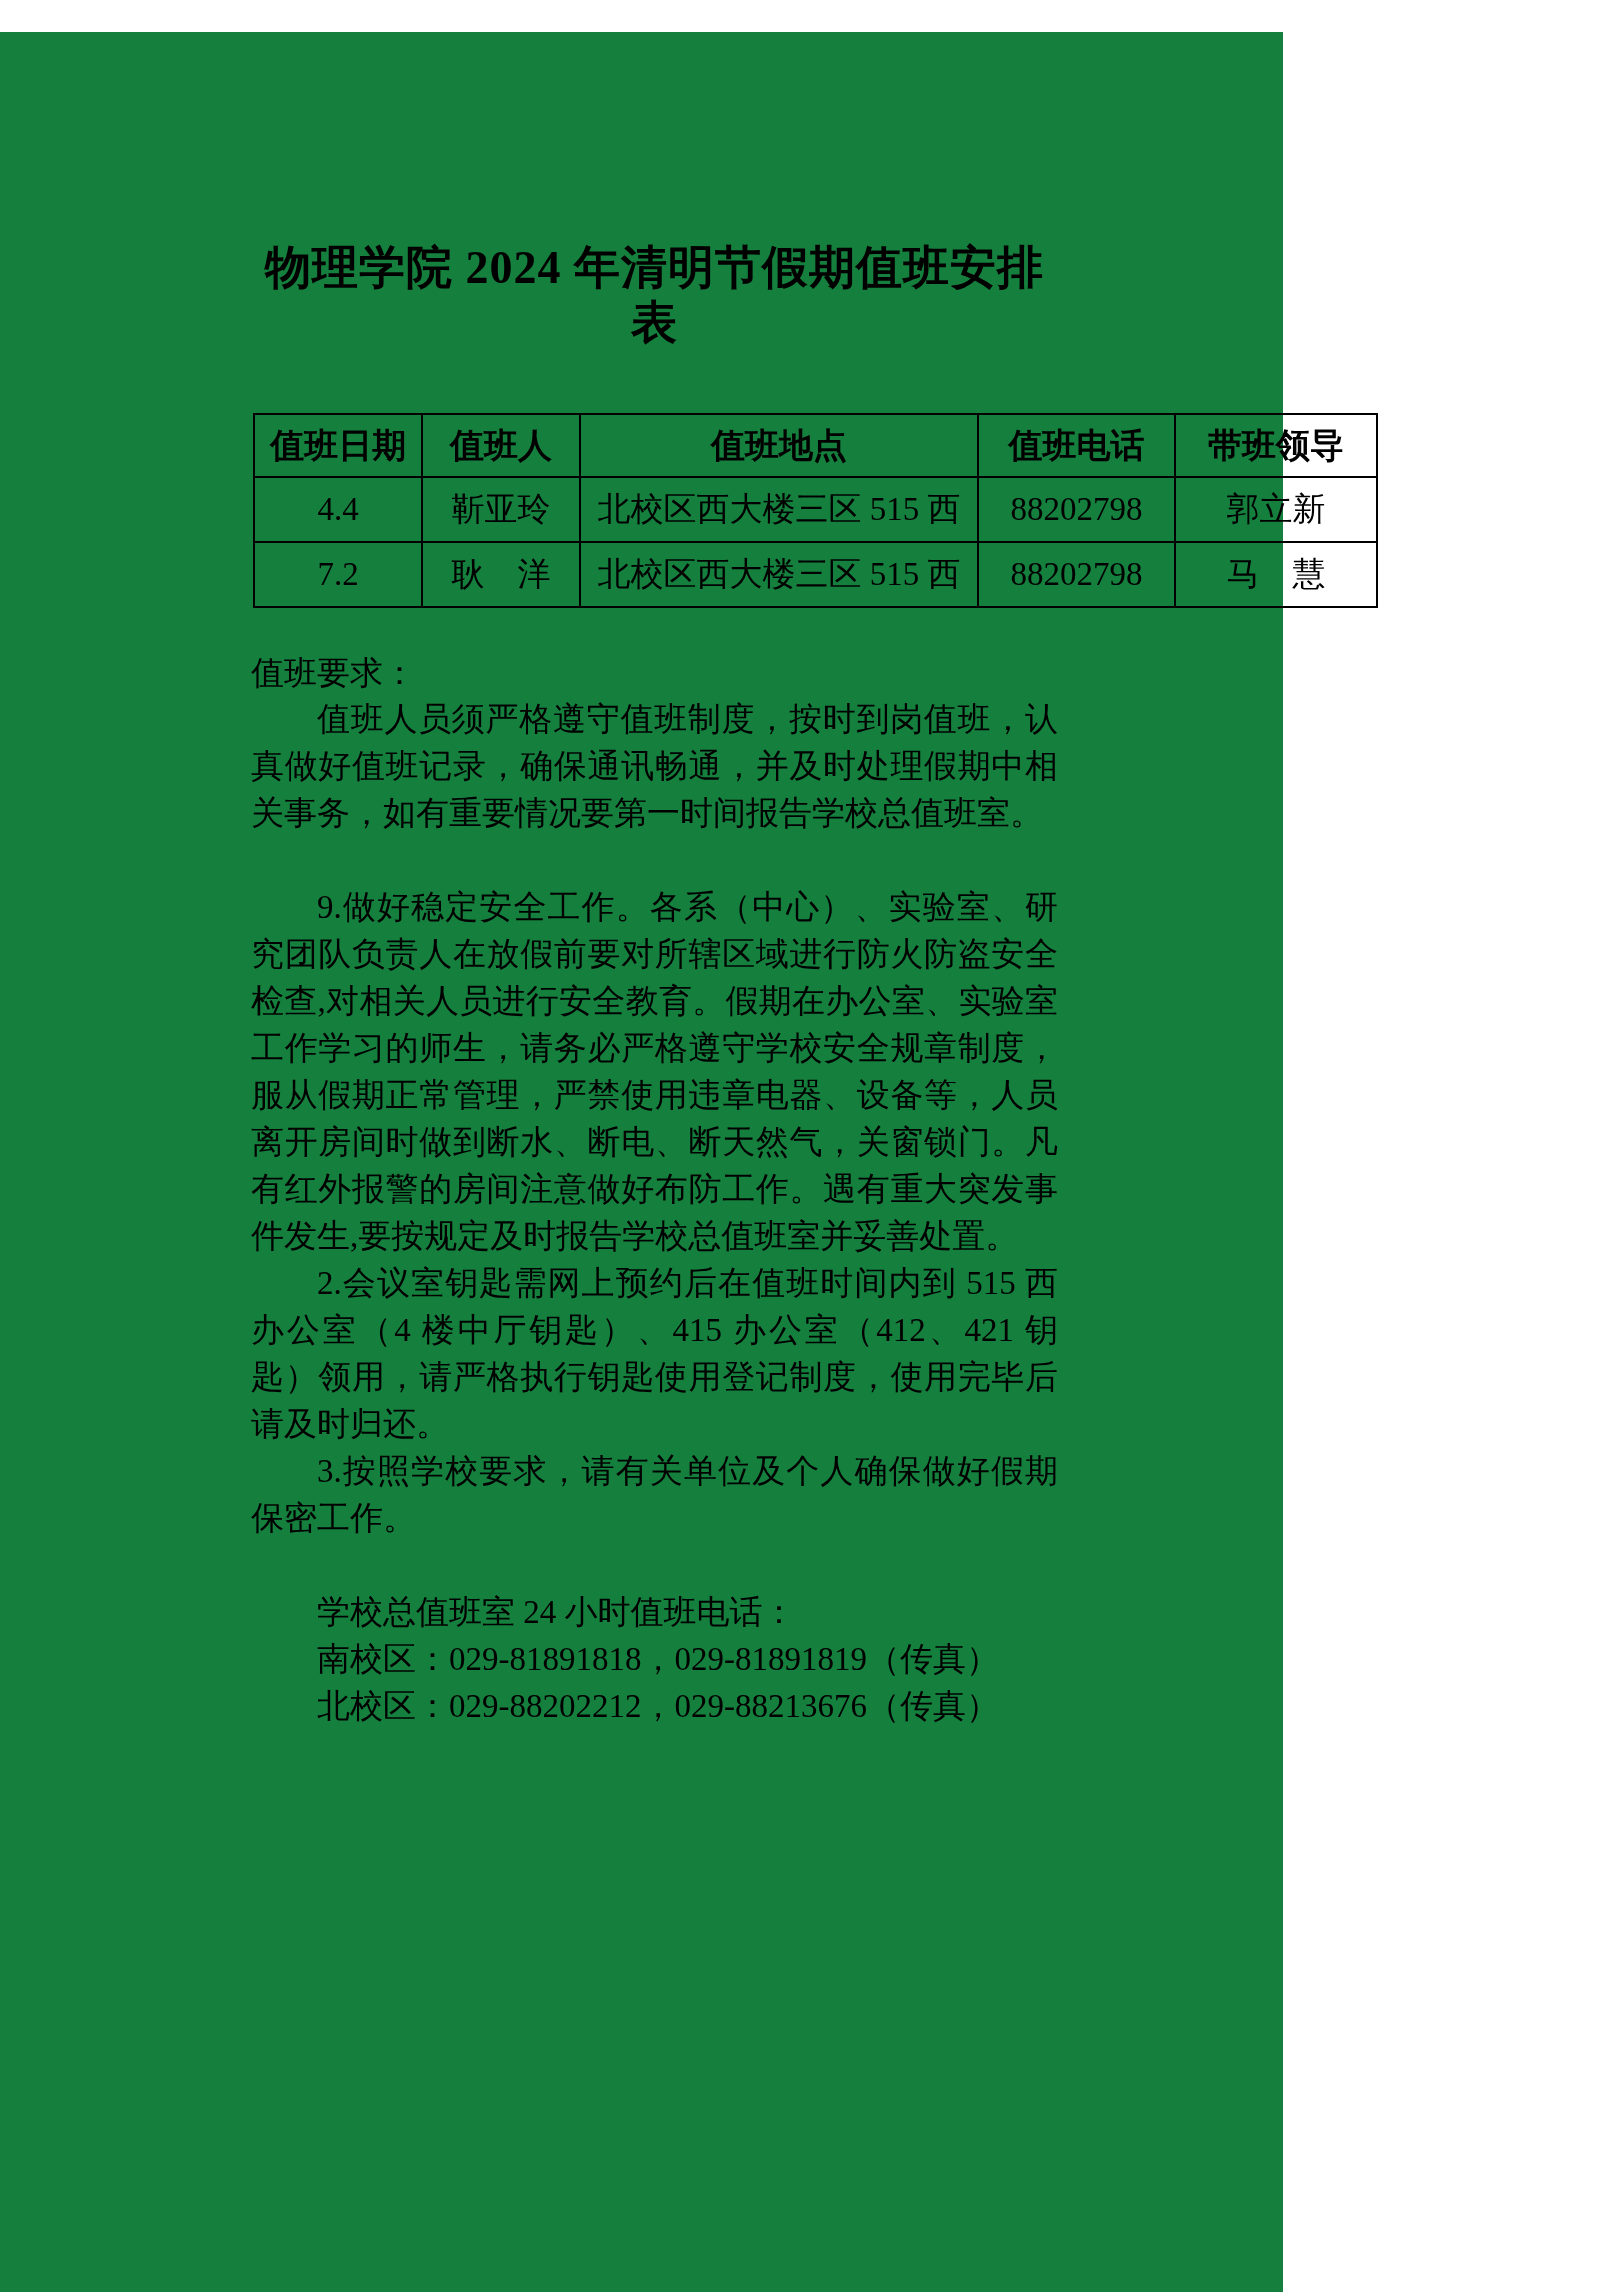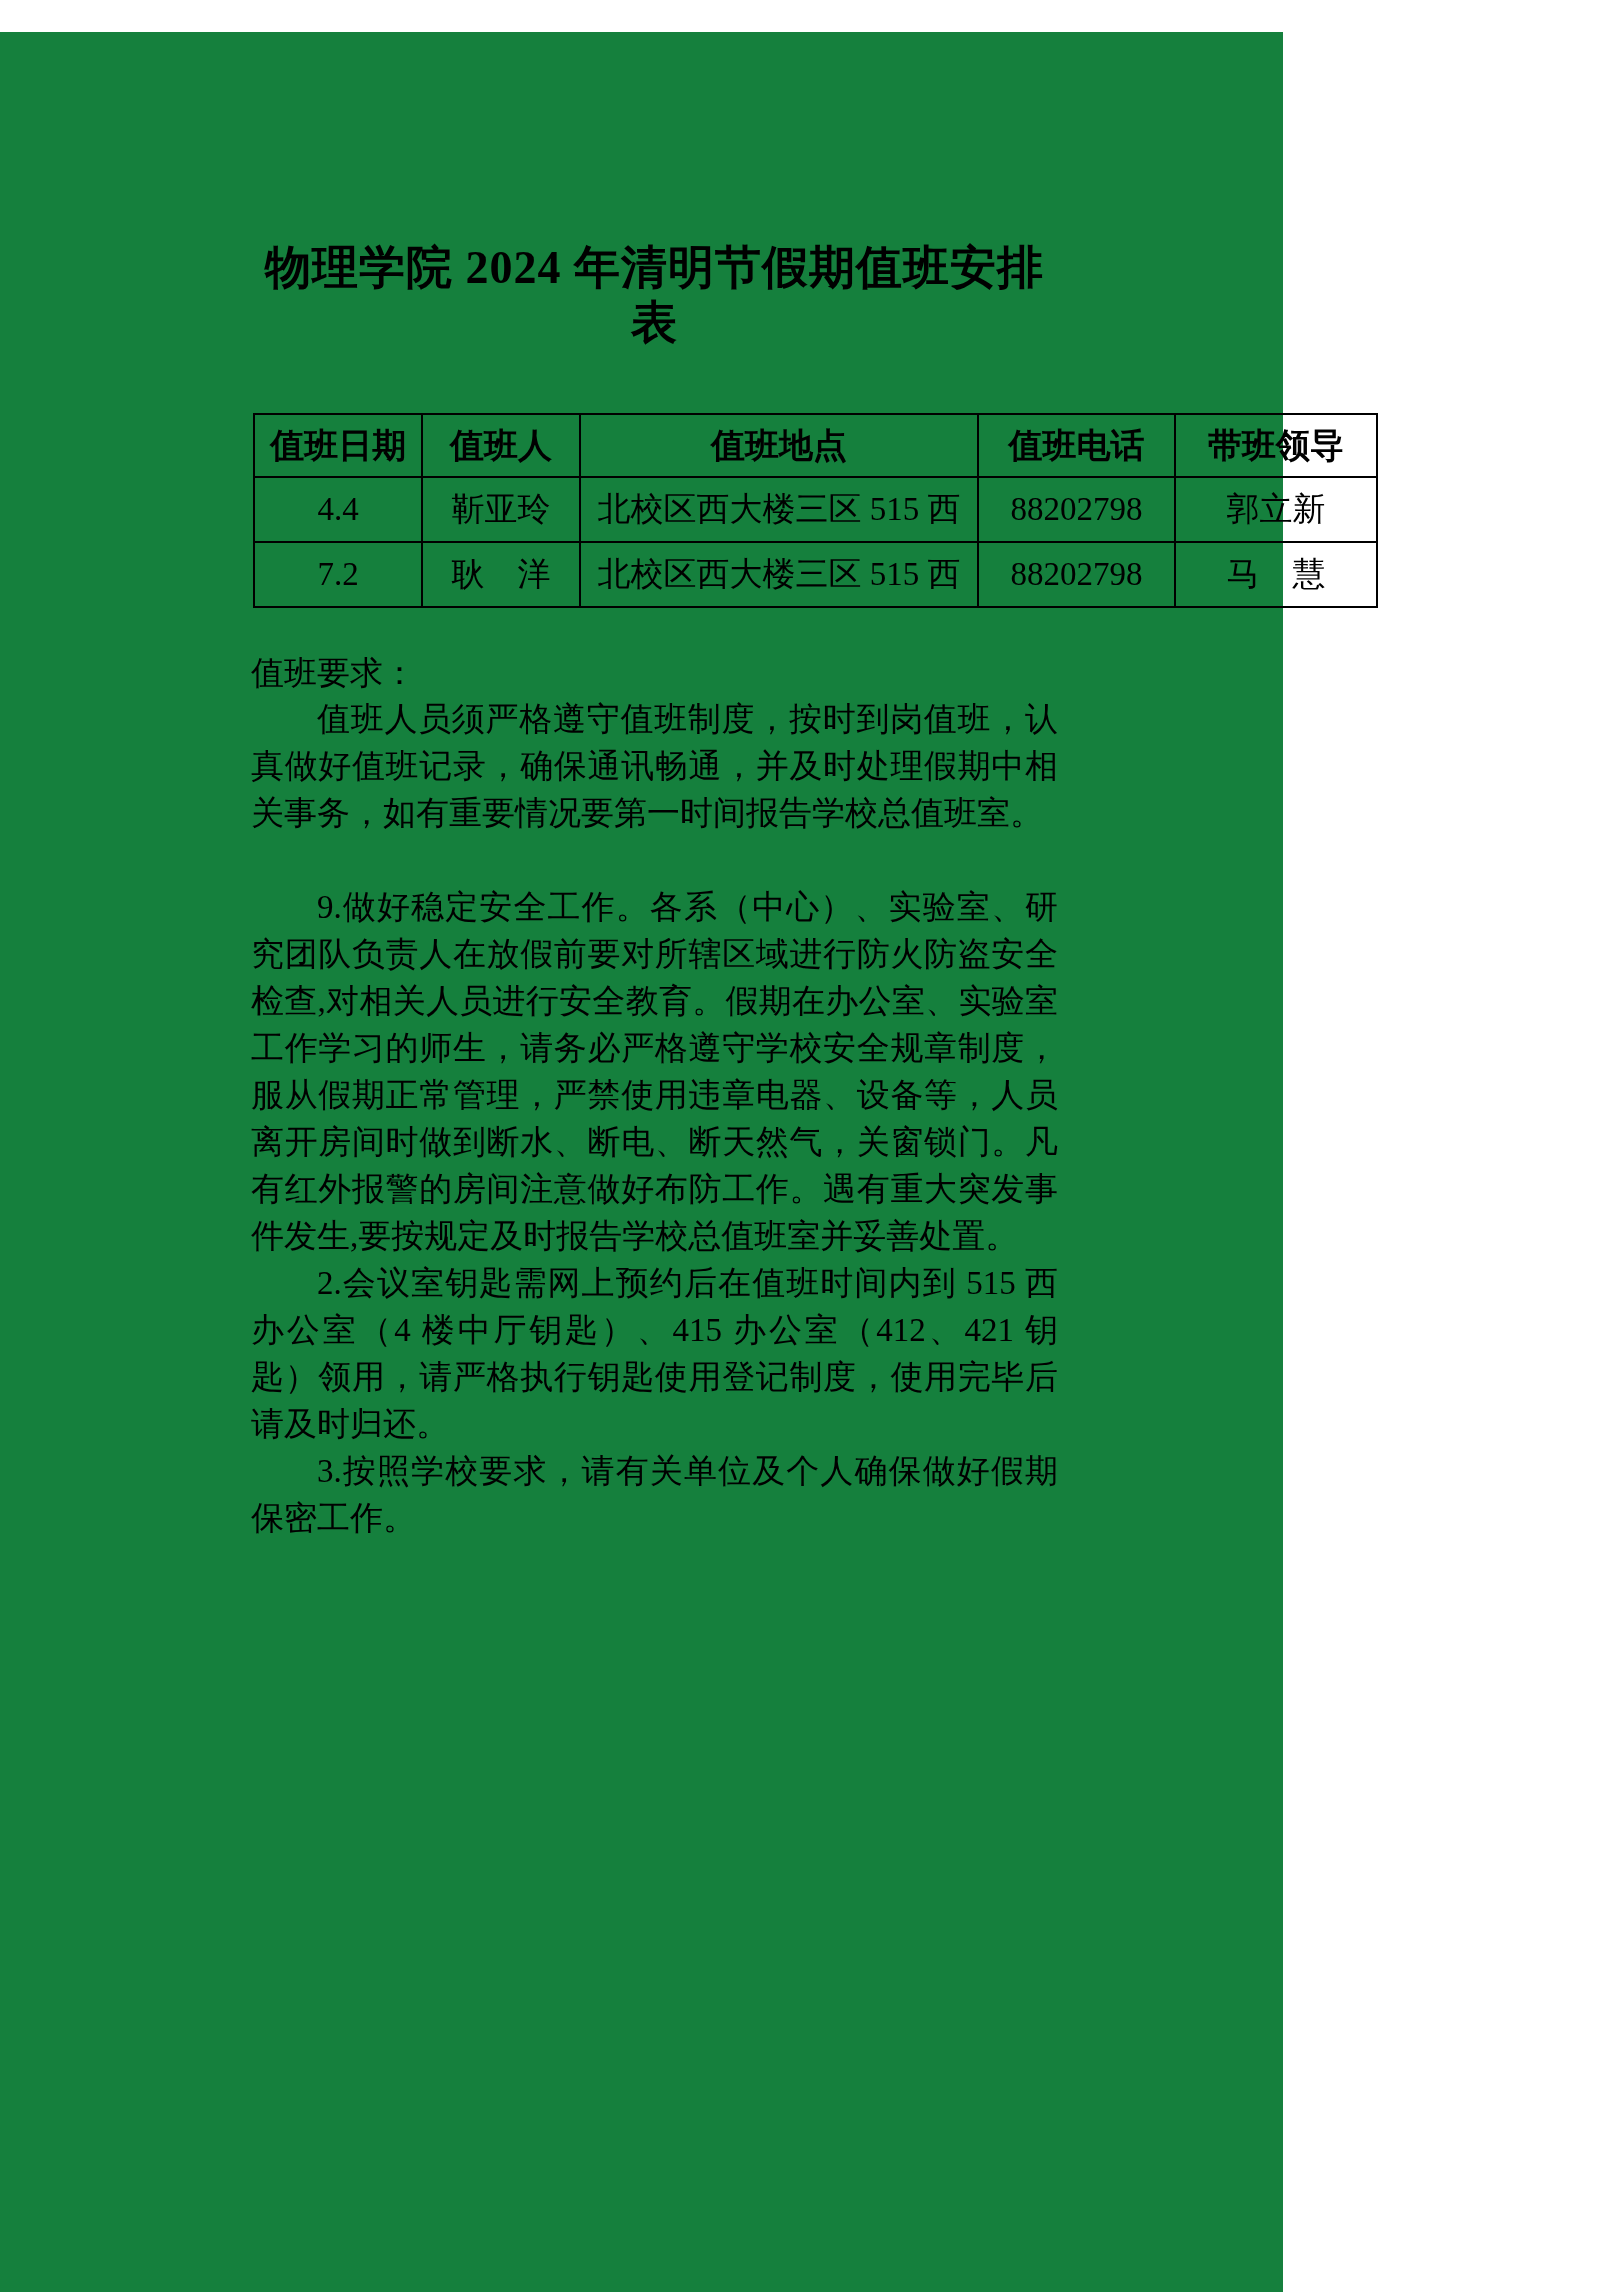--- a/index.html
+++ b/index.html
@@ -131,15 +131,20 @@
     <h2 class="sec-heading">值班要求：</h2>
     <p class="para">值班人员须严格遵守值班制度，按时到岗值班，认真做好值班记录，确保通讯畅通，并及时处理假期中相关事务，如有重要情况要第一时间报告学校总值班室。</p>
   </section>
 
   <section class="notes">
     <p class="para">9.做好稳定安全工作。各系（中心）、实验室、研究团队负责人在放假前要对所辖区域进行防火防盗安全检查,对相关人员进行安全教育。假期在办公室、实验室工作学习的师生，请务必严格遵守学校安全规章制度，服从假期正常管理，严禁使用违章电器、设备等，人员离开房间时做到断水、断电、断天然气，关窗锁门。凡有红外报警的房间注意做好布防工作。遇有重大突发事件发生,要按规定及时报告学校总值班室并妥善处置。</p>
     <p class="para">2.会议室钥匙需网上预约后在值班时间内到 515 西办公室（4 楼中厅钥匙）、415 办公室（412、421 钥匙）领用，请严格执行钥匙使用登记制度，使用完毕后请及时归还。</p>
     <p class="para">3.按照学校要求，请有关单位及个人确保做好假期保密工作。</p>
   </section>
 
+  <section class="hotline">
+    <p class="para">学校总值班室 24 小时值班电话：</p>
+    <p class="para">南校区：029-81891818，029-81891819（传真）</p>
+    <p class="para">北校区：029-88202212，029-88213676（传真）</p>
+  </section>
 
 </div>
 
 
 </body></html>

